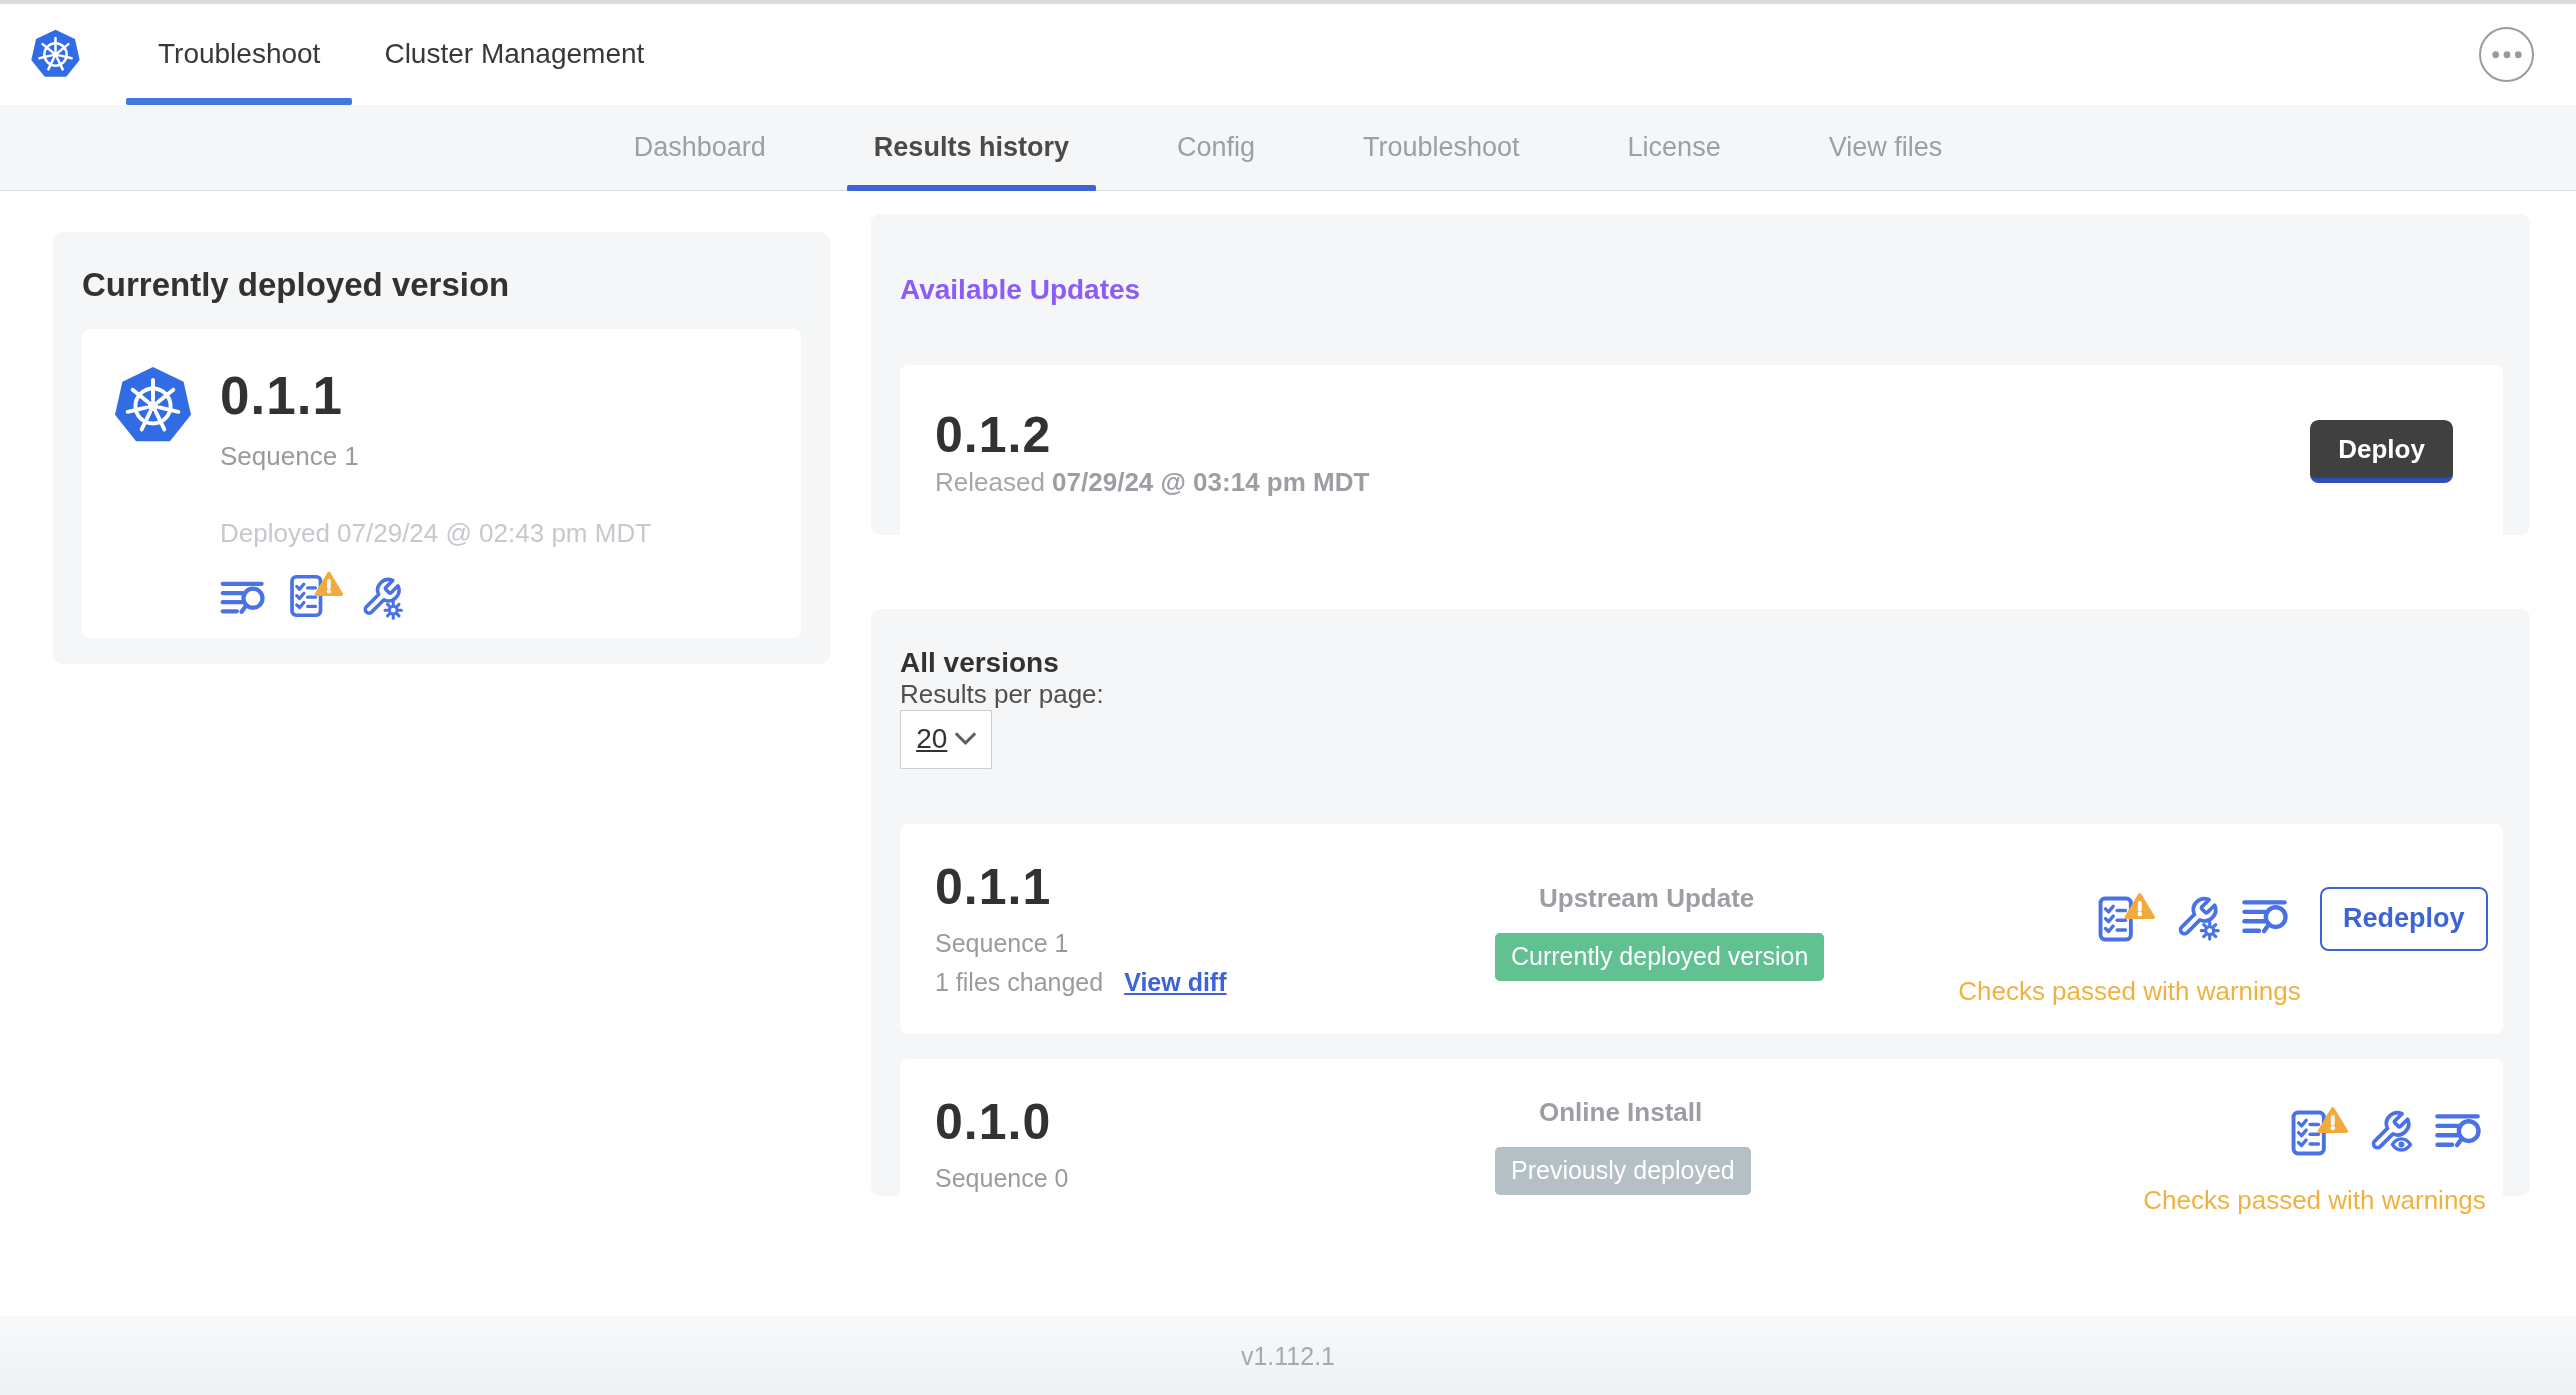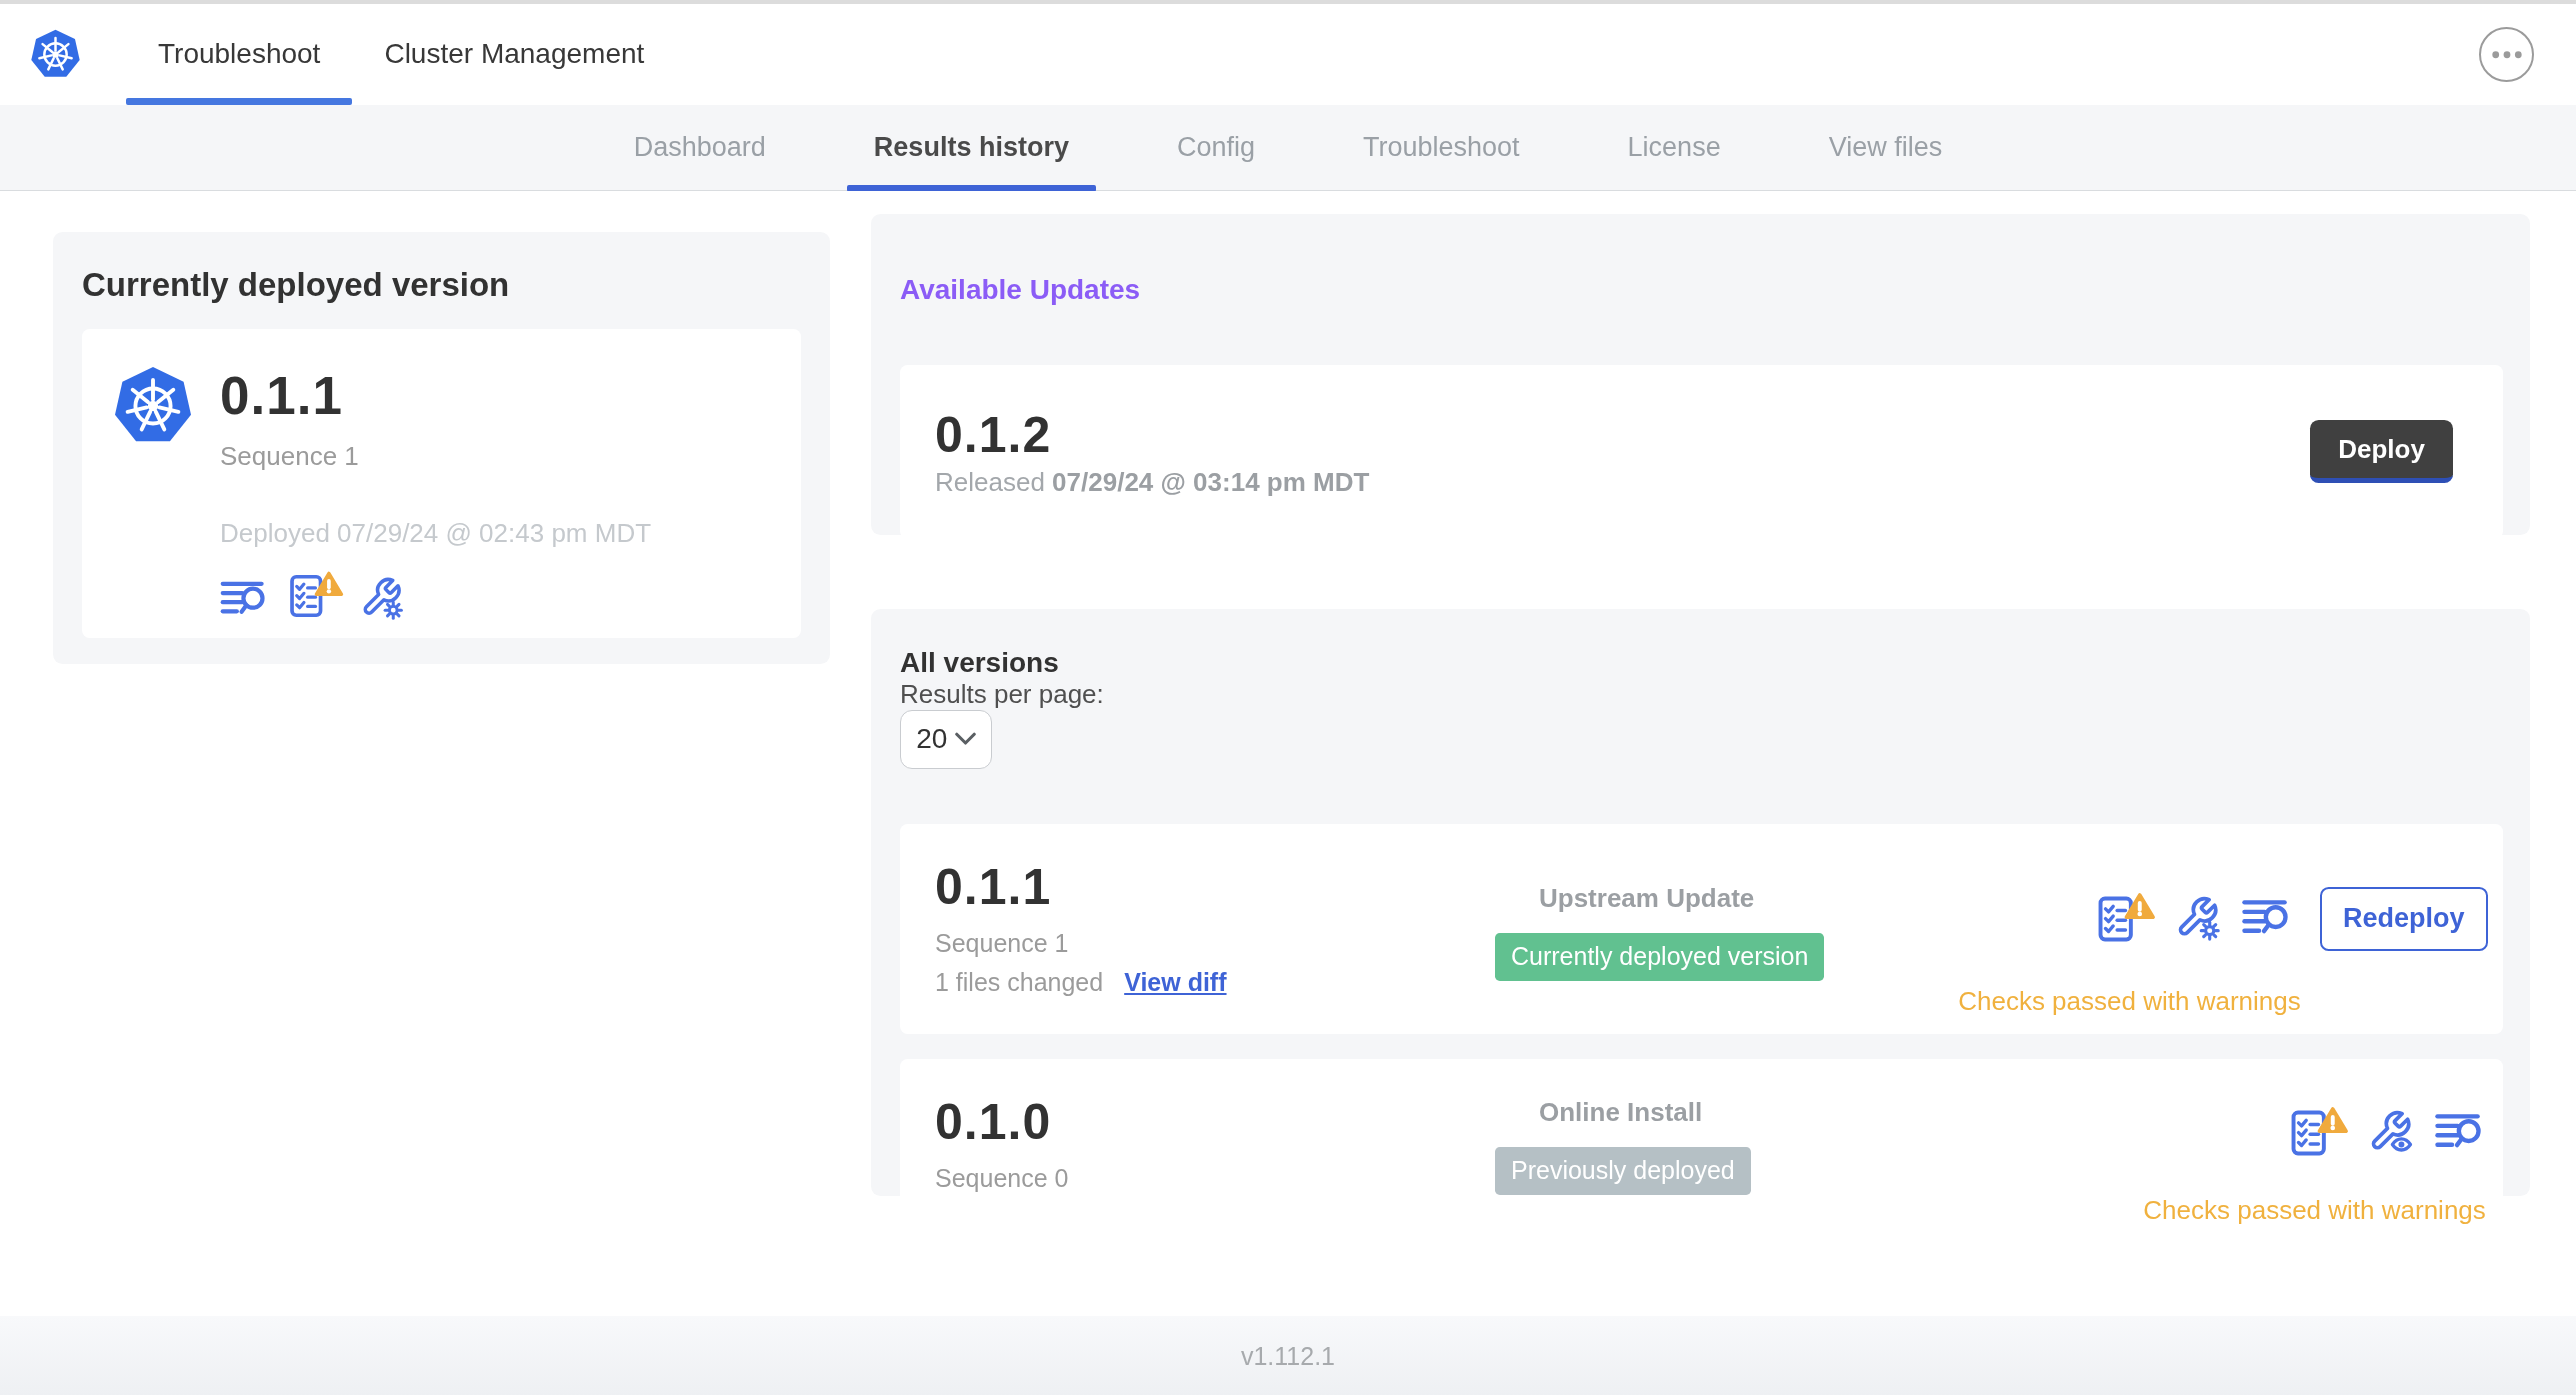--- a/index.html
+++ b/index.html
@@ -58,43 +58,43 @@
   .upd-released { margin-top:3px; font-size:26px; color:#a3a7ab; }
   .upd-released b { color:#9b9fa3; font-weight:700; }
   .deploy-btn { width:143px; height:63px; background:#404040; border:none; border-bottom:5.7px solid #2e4fb5; border-radius:8.6px;
     color:#fff; font-size:26px; font-weight:700; font-family:inherit; cursor:pointer; }
 
   .all-panel { left:871px; top:418px; width:1659px; height:587px; padding:38px 27px 27px 29px; }
   .all-head { display:flex; align-items:flex-start;flex-direction:column; }
   .all-title { font-size:28px; font-weight:700; }
   .all-head-spacer { flex:1; }
   .rpp-label { font-size:26px; color:#4f4f4f; margin-right:15.3px; }
-  .rpp-select { width:92px; height:59px; background:#fff; border:1.9px solid #c9ccd0; border-radius:12px; display:flex; align-items:center;
-    justify-content:center; gap:7.6px; font-size:28px; color:#323232; cursor:pointer; }
+  .rpp-select { width:92px; height:59px; background:#fff; border:1.9px solid #c9ccd0; border-radius:1px; display:flex; align-items:center;
+    justify-content:center; gap:7.6px; font-size:28px; color:#323232; cursor:pointer;text-decoration:underline; }
 
   .vrow { background:#fff; border-radius:7.6px; display:grid; grid-template-columns:560px 1fr auto; padding:34px 15.3px 29px 35px; }
   .vrow-1 { margin-top:55px; height:210px; }
   .vrow-2 { margin-top:25px; height:166px; }
   .v-version { font-size:50px; font-weight:700; letter-spacing:1px; }
   .v-seq { margin-top:13.4px; font-size:25px; color:#9b9b9b; }
   .v-files-line { margin-top:9.5px; font-size:25px; color:#9b9b9b; display:flex; align-items:flex-end; }
   .view-diff { margin-left:21px; color:#3e63d6; font-weight:700; text-decoration:underline; cursor:pointer; }
   .v-mid { padding-top:3.8px; }
   .vrow-1 .v-mid { padding-top:25px; }
   .v-source { font-size:26px; font-weight:700; color:#9b9fa3;margin-left:44px; }
   .badge { display:inline-block; margin-top:19px; padding:9.5px 16px; border-radius:4.8px; font-size:25px; color:#fff; }
   .badge-green { background:#61c190; }
   .badge-gray { background:#b5c0c5; }
   .v-right { display:flex; flex-direction:column; align-items:flex-end; }
   .vrow-1 .v-right { padding-top:29px; }
   .vrow-2 .v-right { padding-top:13.4px; }
   .v-actions { display:flex; align-items:center; gap:19px; }
   .redeploy-btn { width:168px; height:64px; margin-left:5.7px; background:#fff; border:2.9px solid #3e63d6; border-radius:8.6px;
     color:#3e63d6; font-size:27px; font-weight:700; font-family:inherit; cursor:pointer; }
-  .v-status { margin-top:35px; font-size:26px; color:#f0b13e; }
+  .v-status { margin-top:25px; font-size:26px; color:#f0b13e; }
   .vrow-1 .v-status { margin-right:187px; }
   .vrow-2 .v-status { margin-right:1.9px; }
 
   
   .footer { position:absolute; left:0; bottom:0; width:100%; height:80px;
     background:linear-gradient(180deg,#f8f9fb 0%,#eef0f3 100%);
     display:flex; align-items:center; justify-content:center; }
   .footer-version { font-size:25px; color:#a7aaad; }
 
   .defs-hidden { position:absolute; width:0; height:0; overflow:hidden; }

